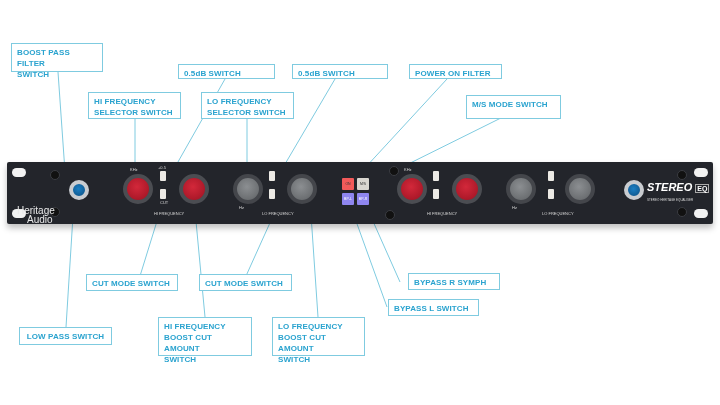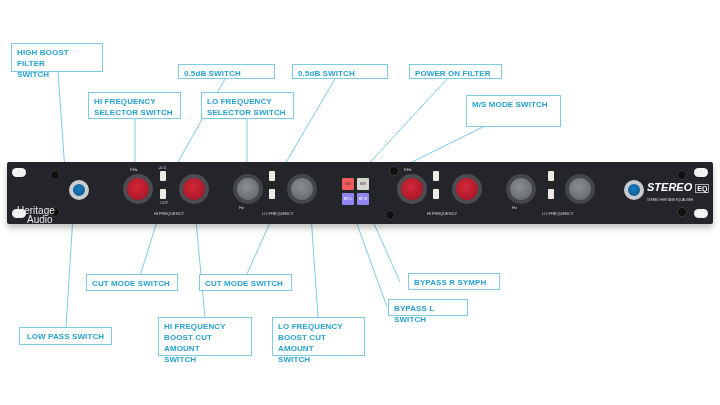--- a/index.html
+++ b/index.html
@@ -100,33 +100,33 @@
 
   <div class="knob knob-blue" style="left:617px;top:18px;width:12px;height:12px;"></div>
 
   <div class="brand" style="left:640px;top:19px;">
     <span>STEREO</span>
     <span style="border:1px solid #aaa;font-size:7px;padding:0 1px;font-style:normal;">EQ</span>
   </div>
   <div class="small-lbl" style="left:640px;top:36px;font-size:3px;">STEREO HERITAGE EQUALISER</div>
 </div>
 
-<div class="callout" style="left:11px;top:43px;width:92px;height:29px;">HIGH BOOST FILTER
+<div class="callout" style="left:11px;top:43px;width:92px;height:29px;">BOOST PASS FILTER
 SWITCH</div>
 <div class="callout" style="left:88px;top:92px;width:93px;height:27px;">HI FREQUENCY
 SELECTOR SWITCH</div>
 <div class="callout" style="left:178px;top:64px;width:97px;height:15px;">0.5dB SWITCH</div>
 <div class="callout" style="left:201px;top:92px;width:93px;height:27px;">LO FREQUENCY
 SELECTOR SWITCH</div>
 <div class="callout" style="left:292px;top:64px;width:96px;height:15px;">0.5dB SWITCH</div>
 <div class="callout" style="left:409px;top:64px;width:93px;height:15px;">POWER ON FILTER</div>
-<div class="callout" style="left:466px;top:95px;width:95px;height:32px;">M/S MODE SWITCH</div>
+<div class="callout" style="left:466px;top:95px;width:95px;height:24px;">M/S MODE SWITCH</div>
 <div class="callout" style="left:86px;top:274px;width:92px;height:17px;">CUT MODE SWITCH</div>
 <div class="callout" style="left:199px;top:274px;width:93px;height:17px;">CUT MODE SWITCH</div>
 <div class="callout" style="left:408px;top:273px;width:92px;height:17px;">BYPASS R SYMPH</div>
-<div class="callout" style="left:388px;top:299px;width:80px;height:17px;">BYPASS L SWITCH</div>
+<div class="callout" style="left:388px;top:299px;width:91px;height:17px;">BYPASS L SWITCH</div>
 <div class="callout" style="left:19px;top:327px;width:93px;height:18px;text-align:center;">LOW PASS SWITCH</div>
 <div class="callout" style="left:158px;top:317px;width:94px;height:39px;">HI FREQUENCY
 BOOST CUT AMOUNT
 SWITCH</div>
 <div class="callout" style="left:272px;top:317px;width:93px;height:39px;">LO FREQUENCY
 BOOST CUT AMOUNT
 SWITCH</div>
 
 </body></html>

